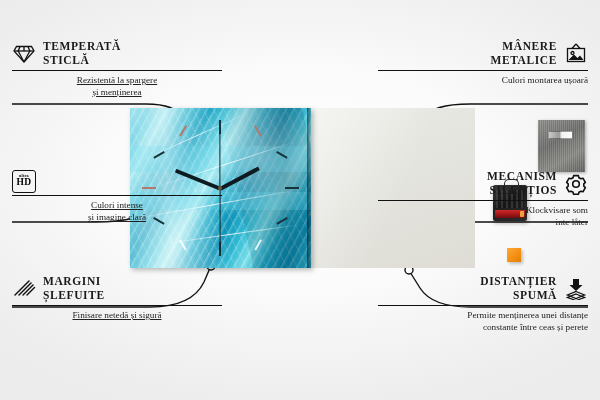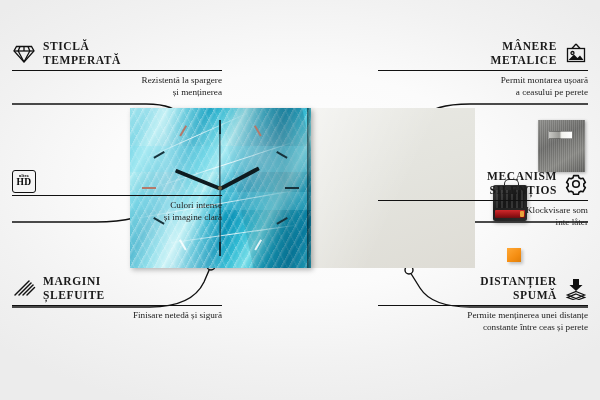--- a/index.html
+++ b/index.html
@@ -119,21 +119,21 @@
   .callout .head{display:flex;align-items:center;gap:7px;}
   .callout.right .head{justify-content:flex-end;}
   .title{
     font-size:11.5px;font-weight:bold;letter-spacing:.6px;color:#1a1a1a;
     line-height:13.5px;text-transform:uppercase;
   }
   .callout.left .title{text-align:left;}
   .callout.right .title{text-align:right;}
   .rule{height:1.3px;background:#111;margin:3px 0 4px;}
   .sub{font-size:9.2px;line-height:11.5px;color:#222;}
-  .callout.left .sub{text-align:right;}
+  .callout.left .sub{text-align:center;text-decoration:underline;}
   .callout.right .sub{text-align:right;}
 
   .ico{width:24px;height:22px;flex:0 0 24px;display:flex;align-items:center;justify-content:center;}
   .ico svg{display:block;}
   .hdbox{
     width:24px;height:21px;border:1.4px solid #111;border-radius:3px;
     display:flex;flex-direction:column;align-items:center;justify-content:center;line-height:1;
   }
   .hdbox .u{font-size:4.2px;font-weight:bold;letter-spacing:.2px;}
   .hdbox .h{font-size:9.5px;font-weight:bold;letter-spacing:.3px;}
@@ -226,22 +226,22 @@
             <g fill="none" stroke="#111" stroke-width="1.3">
           <path d="M4.5,3.5 H19.5 L22,8 L12,19 L2,8 Z"></path>
               <path d="M2,8 H22"></path>
           <path d="M8,3.5 L6.2,8 L12,19"></path>
               <path d="M16,3.5 L17.8,8 L12,19"></path>
               <path d="M12,3.5 V8"></path>
         </g>
           </svg>
       </span>
       <div class="title">
+        <div>TEMPERATĂ</div>
         <div>STICLĂ</div>
-        <div>TEMPERATĂ</div>
       </div>
     </div>
     <div class="rule"></div>
     <div class="sub">
       <div>Rezistentă la spargere</div>
       <div>și menținerea</div>
     </div>
   </div>
 
   <div class="callout left" id="c-print">
@@ -296,22 +296,21 @@
           <path d="M12,1 L8,5.5"></path>
               <path d="M12,1 L16,5.5"></path>
           <circle cx="8.5" cy="10" r="1.5"></circle>
           <path d="M4.5,17 L10,11.5 L13.5,15 L16,12.5 L19.5,17 Z" fill="#111" stroke="none"></path>
         </g>
           </svg>
       </span>
     </div>
     <div class="rule"></div>
     <div class="sub">
-      <div>Permit montarea ușoară</div>
-      <div>a ceasului pe perete</div>
+      <div>Culori montarea ușoară</div>
     </div>
   </div>
 
   <div class="callout right" id="c-mech">
     <div class="head">
       <div class="title">
         <div>MECANISM</div>
         <div>SILENȚIOS</div>
       </div>
       <span class="ico">

